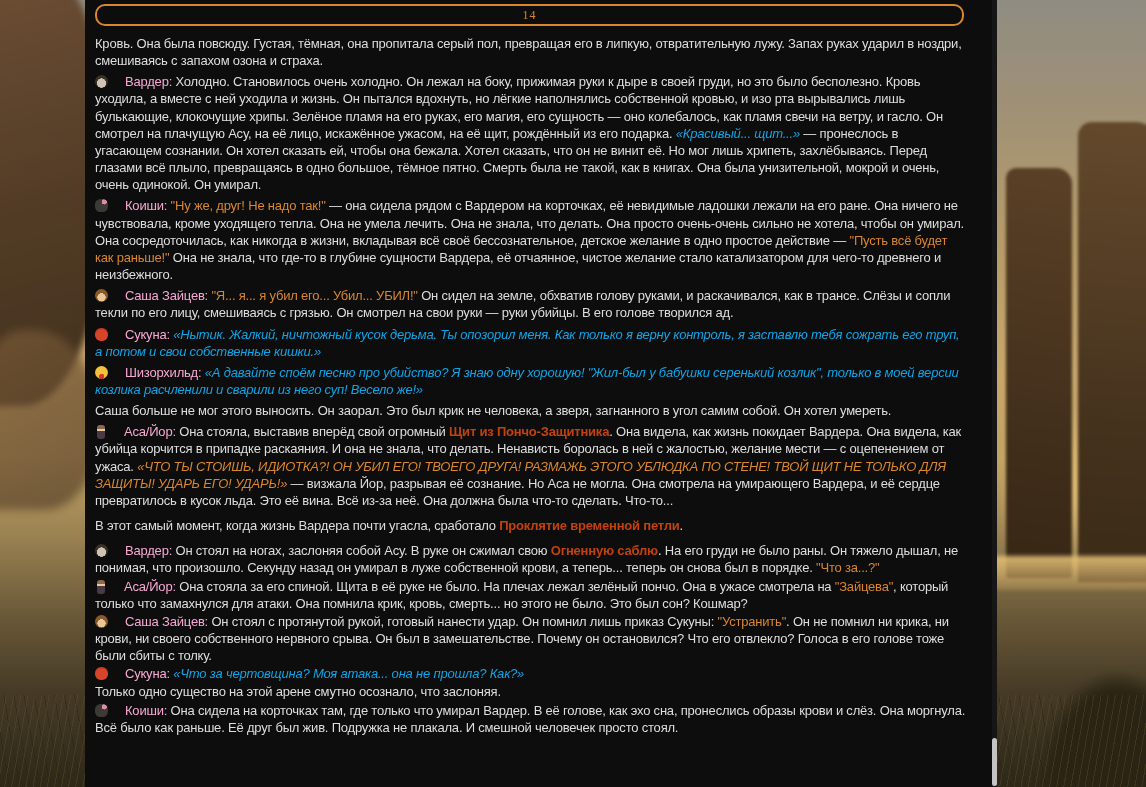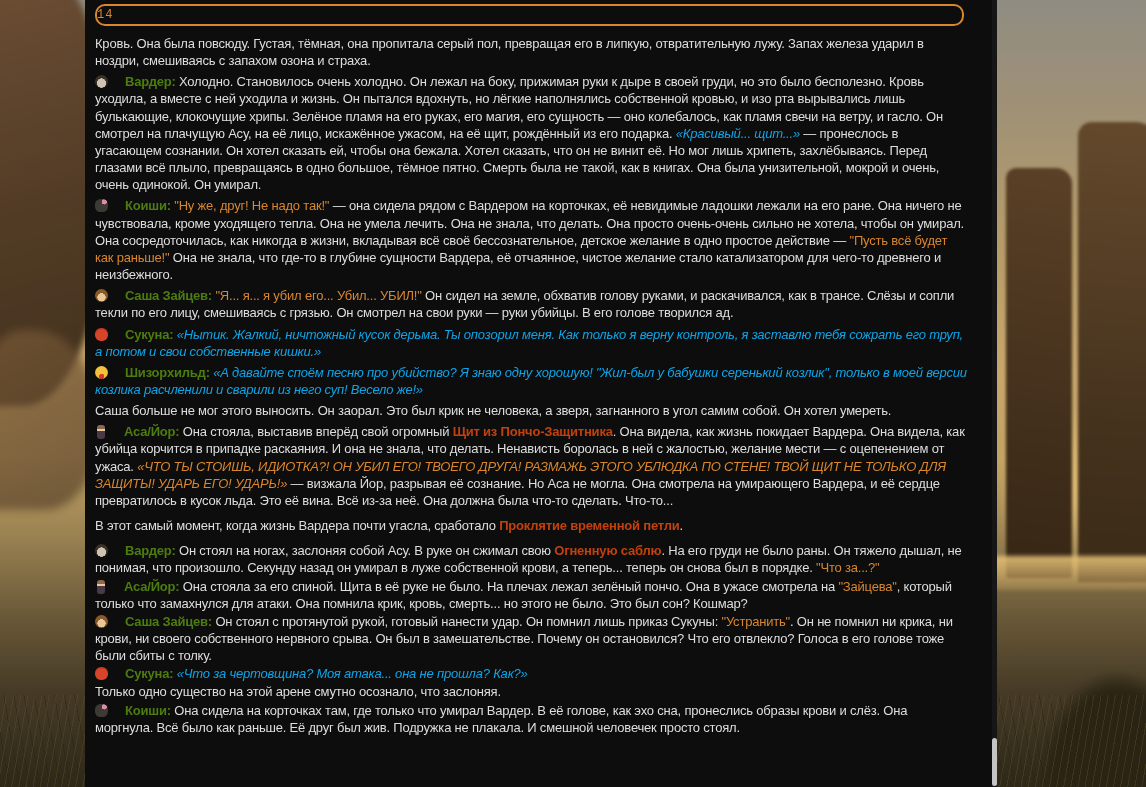--- a/index.html
+++ b/index.html
@@ -27,27 +27,27 @@
   .bush-right{left:1040px;top:672px;width:130px;height:130px;
     background:radial-gradient(ellipse at 60% 85%,#2a2414 0 58%,rgba(42,36,20,0) 72%);filter:blur(3px);}
   .grass{left:0;right:0;bottom:0;height:92px;opacity:.65;
     background:repeating-linear-gradient(100deg,rgba(0,0,0,0) 0 6px,rgba(96,86,44,.55) 6px 7px),
                repeating-linear-gradient(80deg,rgba(0,0,0,0) 0 9px,rgba(38,34,18,.6) 9px 10px);}
 
   
   .panel{position:absolute;left:85px;top:0;width:912px;height:787px;box-sizing:border-box;
     background:#0d0d0d;padding:3px 30px 4px 5px;overflow:hidden;}
   .counter-box{box-sizing:border-box;margin:1px 3px 9px 5px;height:22px;
-    border:2px solid #d9862f;border-radius:10px;display:flex;align-items:center;justify-content:flex-start;
-    color:#d9862f;font-family:Liberation Mono, monospace;font-size:12px;letter-spacing:1px;background:#0d0d0d;}
+    border:2px solid #d9862f;border-radius:10px;display:flex;align-items:center;justify-content:center;
+    color:#d9862f;font-family:Liberation Serif, serif;font-size:12px;letter-spacing:1px;background:#0d0d0d;}
   .log{color:#dedede;font-size:13px;line-height:1.32;letter-spacing:-0.2px;padding-left:5px;}
   .msg{margin:0 0 4px;}
   .msg.sp{margin:8px 0;}
   .msg.tight{margin:0 0 1px;}
-  .cname{color:#4d7c0f;font-weight:bold;padding-left:14px;}
+  .cname{color:#f9a8d4;font-weight:normal;padding-left:14px;}
   .seg.q{color:#d9862f;}
   .seg.s{color:#0ea5e9;font-style:italic;}
   .seg.h{color:#d9862f;font-style:italic;font-weight:normal;}
   .seg.b{color:#c2410c;font-weight:bold;}
 
   
   .av{display:inline-block;width:13px;height:13px;margin-right:3px;vertical-align:-2px;border-radius:50%;}
   .av-varder{background:radial-gradient(circle at 50% 62%,#cfc4b4 0 44%,#3a3026 46%);}
   .av-koishi{background:radial-gradient(circle at 72% 22%,#e08aa8 0 18%,rgba(0,0,0,0) 20%),
              radial-gradient(circle at 46% 55%,#3c3a34 0 62%,#211f1a 100%);border-radius:40%;}
@@ -77,21 +77,21 @@
     <div class="sand-band"></div>
     <div class="bush-right"></div>
     <div class="grass"></div>
   </div>
 
   <div class="panel">
     <div class="counter-box">
       <span>14</span>
     </div>
     <div class="log">
-        <p class="msg"><span class="seg">Кровь. Она была повсюду. Густая, тёмная, она пропитала серый пол, превращая его в липкую, отвратительную лужу. Запах железа ударил в ноздри, смешиваясь с запахом озона и страха.</span></p>
+        <p class="msg"><span class="seg">Кровь. Она была повсюду. Густая, тёмная, она пропитала серый пол, превращая его в липкую, отвратительную лужу. Запах руках ударил в ноздри, смешиваясь с запахом озона и страха.</span></p>
         <p class="msg"><span class="av av-varder"></span><b class="cname">Вардер: </b><span class="seg">Холодно. Становилось очень холодно. Он лежал на боку, прижимая руки к дыре в своей груди, но это было бесполезно. Кровь уходила, а вместе с ней уходила и жизнь. Он пытался вдохнуть, но лёгкие наполнялись собственной кровью, и изо рта вырывались лишь булькающие, клокочущие хрипы. Зелёное пламя на его руках, его магия, его сущность — оно колебалось, как пламя свечи на ветру, и гасло. Он смотрел на плачущую Асу, на её лицо, искажённое ужасом, на её щит, рождённый из его подарка. </span><span class="seg s">«Красивый... щит...»</span><span class="seg"> — пронеслось в угасающем сознании. Он хотел сказать ей, чтобы она бежала. Хотел сказать, что он не винит её. Но мог лишь хрипеть, захлёбываясь. Перед глазами всё плыло, превращаясь в одно большое, тёмное пятно. Смерть была не такой, как в книгах. Она была унизительной, мокрой и очень, очень одинокой. Он умирал.</span></p>
         <p class="msg"><span class="av av-koishi"></span><b class="cname">Коиши: </b><span class="seg q">"Ну же, друг! Не надо так!"</span><span class="seg"> — она сидела рядом с Вардером на корточках, её невидимые ладошки лежали на его ране. Она ничего не чувствовала, кроме уходящего тепла. Она не умела лечить. Она не знала, что делать. Она просто очень-очень сильно не хотела, чтобы он умирал. Она сосредоточилась, как никогда в жизни, вкладывая всё своё бессознательное, детское желание в одно простое действие — </span><span class="seg q">"Пусть всё будет как раньше!"</span><span class="seg"> Она не знала, что где-то в глубине сущности Вардера, её отчаянное, чистое желание стало катализатором для чего-то древнего и неизбежного.</span></p>
         <p class="msg"><span class="av av-sasha"></span><b class="cname">Саша Зайцев: </b><span class="seg q">"Я... я... я убил его... Убил... УБИЛ!"</span><span class="seg"> Он сидел на земле, обхватив голову руками, и раскачивался, как в трансе. Слёзы и сопли текли по его лицу, смешиваясь с грязью. Он смотрел на свои руки — руки убийцы. В его голове творился ад.</span></p>
         <p class="msg"><span class="av av-sukuna"></span><b class="cname">Сукуна: </b><span class="seg s">«Нытик. Жалкий, ничтожный кусок дерьма. Ты опозорил меня. Как только я верну контроль, я заставлю тебя сожрать его труп, а потом и свои собственные кишки.»</span></p>
         <p class="msg"><span class="av av-shizo"></span><b class="cname">Шизорхильд: </b><span class="seg s">«А давайте споём песню про убийство? Я знаю одну хорошую! "Жил-был у бабушки серенький козлик", только в моей версии козлика расчленили и сварили из него суп! Весело же!»</span></p>
         <p class="msg"><span class="seg">Саша больше не мог этого выносить. Он заорал. Это был крик не человека, а зверя, загнанного в угол самим собой. Он хотел умереть.</span></p>
         <p class="msg"><span class="av av-asa"></span><b class="cname">Аса/Йор: </b><span class="seg">Она стояла, выставив вперёд свой огромный </span><span class="seg b">Щит из Пончо-Защитника</span><span class="seg">. Она видела, как жизнь покидает Вардера. Она видела, как убийца корчится в припадке раскаяния. И она не знала, что делать. Ненависть боролась в ней с жалостью, желание мести — с оцепенением от ужаса. </span><span class="seg h">«ЧТО ТЫ СТОИШЬ, ИДИОТКА?! ОН УБИЛ ЕГО! ТВОЕГО ДРУГА! РАЗМАЖЬ ЭТОГО УБЛЮДКА ПО СТЕНЕ! ТВОЙ ЩИТ НЕ ТОЛЬКО ДЛЯ ЗАЩИТЫ! УДАРЬ ЕГО! УДАРЬ!»</span><span class="seg"> — визжала Йор, разрывая её сознание. Но Аса не могла. Она смотрела на умирающего Вардера, и её сердце превратилось в кусок льда. Это её вина. Всё из-за неё. Она должна была что-то сделать. Что-то...</span></p>
         <p class="msg sp"><span class="seg">В этот самый момент, когда жизнь Вардера почти угасла, сработало </span><span class="seg b">Проклятие временной петли</span><span class="seg">.</span></p>
         <p class="msg tight"><span class="av av-varder"></span><b class="cname">Вардер: </b><span class="seg">Он стоял на ногах, заслоняя собой Асу. В руке он сжимал свою </span><span class="seg b">Огненную саблю</span><span class="seg">. На его груди не было раны. Он тяжело дышал, не понимая, что произошло. Секунду назад он умирал в луже собственной крови, а теперь... теперь он снова был в порядке. </span><span class="seg q">"Что за...?"</span></p>
         <p class="msg tight"><span class="av av-asa"></span><b class="cname">Аса/Йор: </b><span class="seg">Она стояла за его спиной. Щита в её руке не было. На плечах лежал зелёный пончо. Она в ужасе смотрела на </span><span class="seg q">"Зайцева"</span><span class="seg">, который только что замахнулся для атаки. Она помнила крик, кровь, смерть... но этого не было. Это был сон? Кошмар?</span></p>

